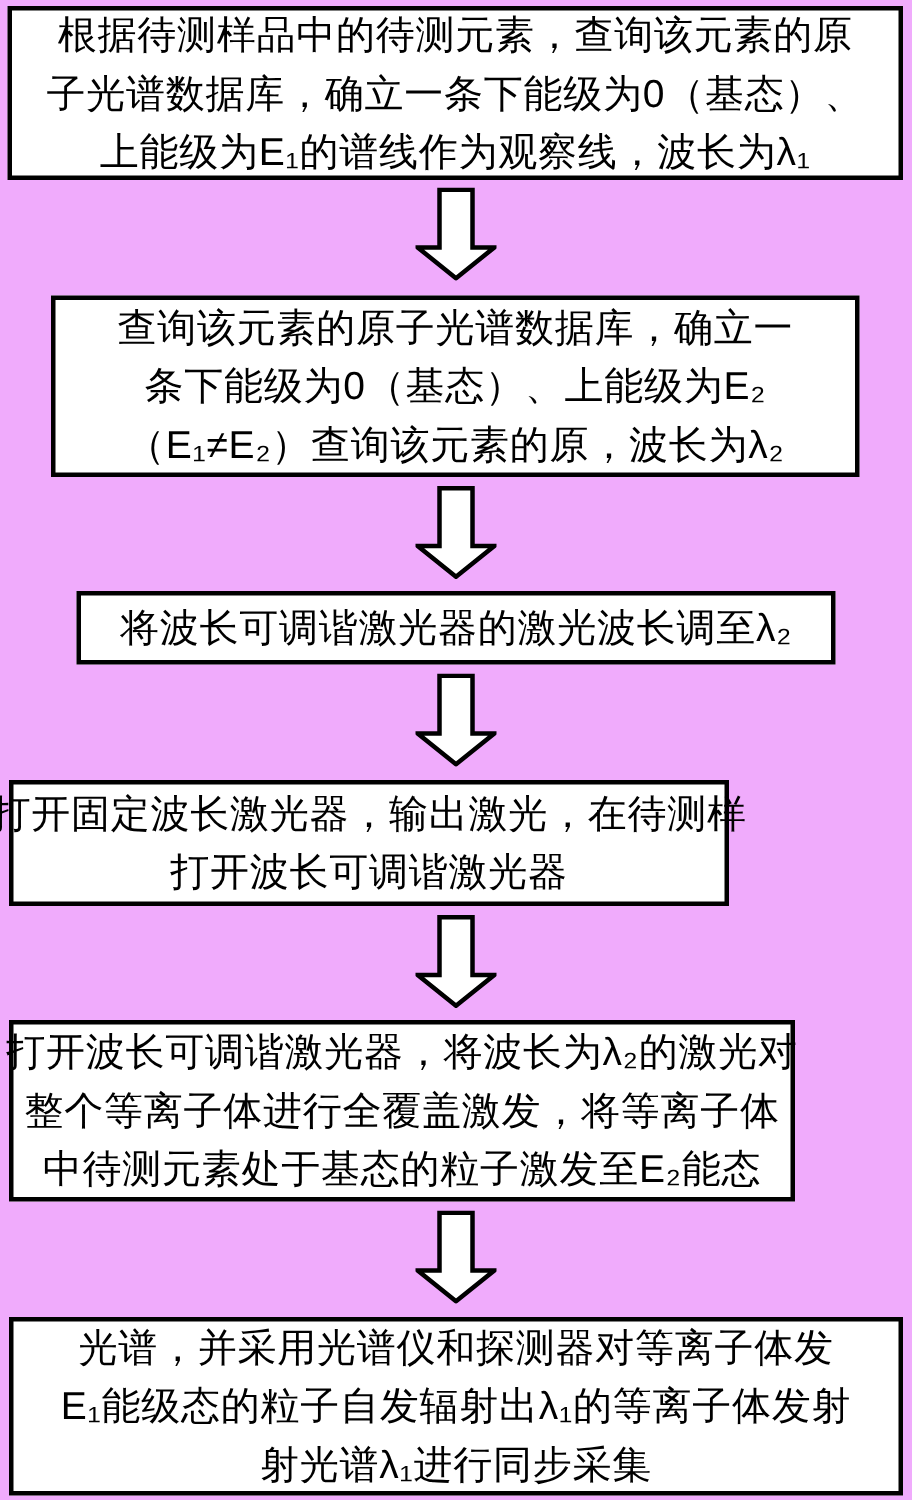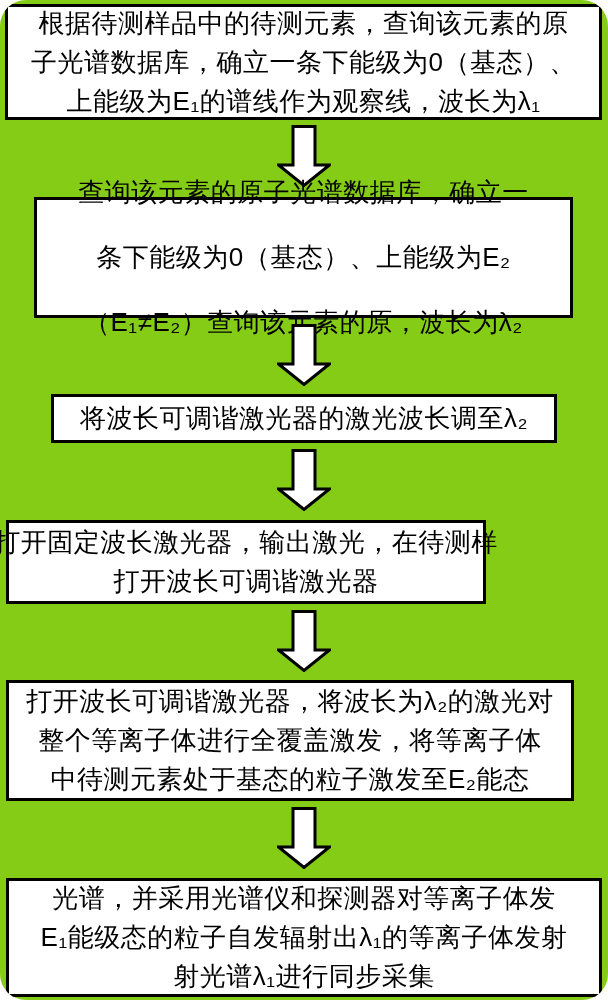--- a/index.html
+++ b/index.html
@@ -4,25 +4,24 @@
 <style>
   html, body {
     margin: 0;
     padding: 0;
     background: #ffffff;
   }
   .canvas {
     position: relative;
     width: 608px;
     height: 1000px;
-    background: #84cc16;
+    background: #f0abfc;
     font-family: "Liberation Sans", "DejaVu Sans", sans-serif;
     color: #000000;
     overflow: hidden;
-    border-radius: 26px;
   }
   .box {
     position: absolute;
     box-sizing: border-box;
     border: 3px solid #000000;
     background: #ffffff;
     display: flex;
     flex-direction: column;
     justify-content: center;
     align-items: center;
@@ -35,27 +34,27 @@
   .arrow {
     position: absolute;
     left: 277px;
     width: 54px;
     height: 62px;
     display: block;
   }
   
   .b1 { left: 5px;  top: 4px;   width: 597px; height: 116px; }
   .a1 { top: 125px; }
-  .b2 { left: 34px; top: 197px; width: 539px; height: 121px; gap: 26px; }
+  .b2 { left: 34px; top: 197px; width: 539px; height: 121px; }
   .a2 { top: 324px; }
   .b3 { left: 51px; top: 394px; width: 506px; height: 49px; }
   .a3 { top: 449px; }
   .b4 { left: 6px;  top: 520px; width: 480px; height: 84px; }
   .a4 { top: 610px; }
-  .b5 { left: 6px;  top: 680px; width: 568px; height: 121px; }
+  .b5 { left: 6px;  top: 680px; width: 524px; height: 121px; }
   .a5 { top: 807px; }
   .b6 { left: 6px;  top: 878px; width: 596px; height: 119px; }
 </style>
 </head>
 <body>
 
 <div class="canvas">
 
   <div class="box b1">
     <div class="ln">根据待测样品中的待测元素，查询该元素的原</div>

